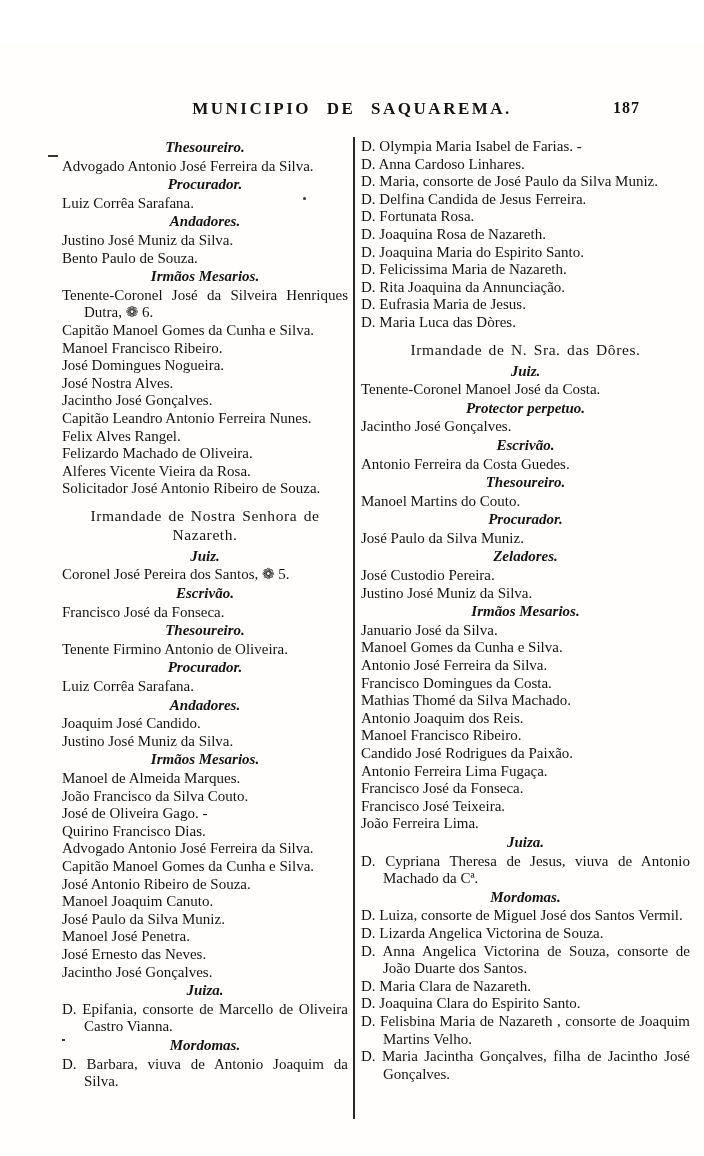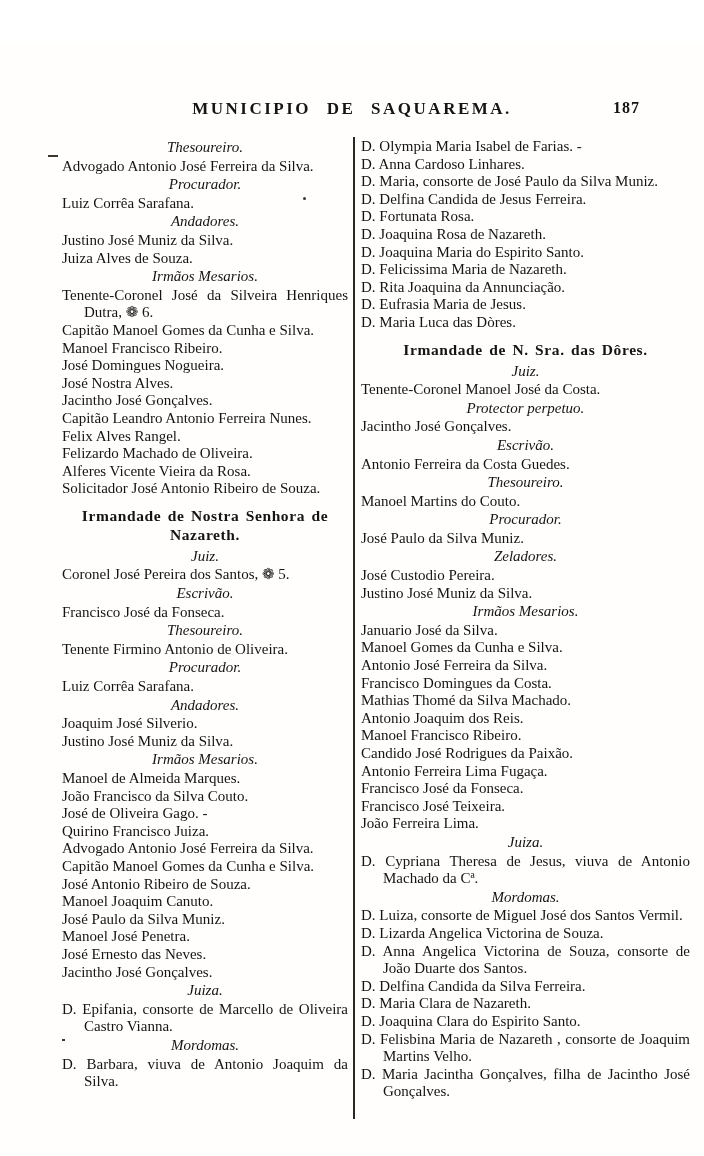--- a/index.html
+++ b/index.html
@@ -54,24 +54,25 @@
   .col-right { width: 351px; padding: 2px 14px 0 8px; }
   .entry-name {
     text-align: justify;
     padding-left: 22px;
     text-indent: -22px;
   }
   .entry-role {
     text-align: center;
     font-style: italic;
     margin: 1px 0;
+    font-weight: bold;
   }
   .entry-heading {
     text-align: center;
-    font-weight: bold;
+    font-weight: normal;
     font-size: 15.5px;
     letter-spacing: 0.6px;
     word-spacing: 2px;
     line-height: 19px;
     margin: 8px 0 4px;
   }
   .divider {
     position: absolute;
     top: 93px;
     left: 353px;
@@ -98,21 +99,21 @@
   </div>
 
   <div class="content">
     <div class="col col-left">
         <div class="entry entry-role">Thesoureiro.</div>
         <div class="entry entry-name">Advogado Antonio José Ferreira da Silva.</div>
         <div class="entry entry-role">Procurador.</div>
         <div class="entry entry-name">Luiz Corrêa Sarafana.</div>
         <div class="entry entry-role">Andadores.</div>
         <div class="entry entry-name">Justino José Muniz da Silva.</div>
-        <div class="entry entry-name">Juiza Alves de Souza.</div>
+        <div class="entry entry-name">Bento Paulo de Souza.</div>
         <div class="entry entry-role">Irmãos Mesarios.</div>
         <div class="entry entry-name">Tenente-Coronel José da Silveira Henriques Dutra, ❁ 6.</div>
         <div class="entry entry-name">Capitão Manoel Gomes da Cunha e Silva.</div>
         <div class="entry entry-name">Manoel Francisco Ribeiro.</div>
         <div class="entry entry-name">José Domingues Nogueira.</div>
         <div class="entry entry-name">José Nostra Alves.</div>
         <div class="entry entry-name">Jacintho José Gonçalves.</div>
         <div class="entry entry-name">Capitão Leandro Antonio Ferreira Nunes.</div>
         <div class="entry entry-name">Felix Alves Rangel.</div>
         <div class="entry entry-name">Felizardo Machado de Oliveira.</div>
@@ -121,27 +122,27 @@
         <div class="entry entry-heading">Irmandade de Nostra Senhora de Nazareth.</div>
         <div class="entry entry-role">Juiz.</div>
         <div class="entry entry-name">Coronel José Pereira dos Santos, ❁ 5.</div>
         <div class="entry entry-role">Escrivão.</div>
         <div class="entry entry-name">Francisco José da Fonseca.</div>
         <div class="entry entry-role">Thesoureiro.</div>
         <div class="entry entry-name">Tenente Firmino Antonio de Oliveira.</div>
         <div class="entry entry-role">Procurador.</div>
         <div class="entry entry-name">Luiz Corrêa Sarafana.</div>
         <div class="entry entry-role">Andadores.</div>
-        <div class="entry entry-name">Joaquim José Silverio.</div>
+        <div class="entry entry-name">Joaquim José Candido.</div>
         <div class="entry entry-name">Justino José Muniz da Silva.</div>
         <div class="entry entry-role">Irmãos Mesarios.</div>
         <div class="entry entry-name">Manoel de Almeida Marques.</div>
         <div class="entry entry-name">João Francisco da Silva Couto.</div>
         <div class="entry entry-name">José de Oliveira Gago. -</div>
-        <div class="entry entry-name">Quirino Francisco Juiza.</div>
+        <div class="entry entry-name">Quirino Francisco Dias.</div>
         <div class="entry entry-name">Advogado Antonio José Ferreira da Silva.</div>
         <div class="entry entry-name">Capitão Manoel Gomes da Cunha e Silva.</div>
         <div class="entry entry-name">José Antonio Ribeiro de Souza.</div>
         <div class="entry entry-name">Manoel Joaquim Canuto.</div>
         <div class="entry entry-name">José Paulo da Silva Muniz.</div>
         <div class="entry entry-name">Manoel José Penetra.</div>
         <div class="entry entry-name">José Ernesto das Neves.</div>
         <div class="entry entry-name">Jacintho José Gonçalves.</div>
         <div class="entry entry-role">Juiza.</div>
         <div class="entry entry-name">D. Epifania, consorte de Marcello de Oliveira Castro Vianna.</div>
@@ -186,21 +187,20 @@
         <div class="entry entry-name">Antonio Ferreira Lima Fugaça.</div>
         <div class="entry entry-name">Francisco José da Fonseca.</div>
         <div class="entry entry-name">Francisco José Teixeira.</div>
         <div class="entry entry-name">João Ferreira Lima.</div>
         <div class="entry entry-role">Juiza.</div>
         <div class="entry entry-name">D. Cypriana Theresa de Jesus, viuva de Antonio Machado da Cª.</div>
         <div class="entry entry-role">Mordomas.</div>
         <div class="entry entry-name">D. Luiza, consorte de Miguel José dos Santos Vermil.</div>
         <div class="entry entry-name">D. Lizarda Angelica Victorina de Souza.</div>
         <div class="entry entry-name">D. Anna Angelica Victorina de Souza, consorte de João Duarte dos Santos.</div>
-        <div class="entry entry-name">D. Delfina Candida da Silva Ferreira.</div>
         <div class="entry entry-name">D. Maria Clara de Nazareth.</div>
         <div class="entry entry-name">D. Joaquina Clara do Espirito Santo.</div>
         <div class="entry entry-name">D. Felisbina Maria de Nazareth , consorte de Joaquim Martins Velho.</div>
         <div class="entry entry-name">D. Maria Jacintha Gonçalves, filha de Jacintho José Gonçalves.</div>
       </div>
   </div>
 
   <div class="divider"></div>
 
   <div class="ink-mark mark-1"></div>

